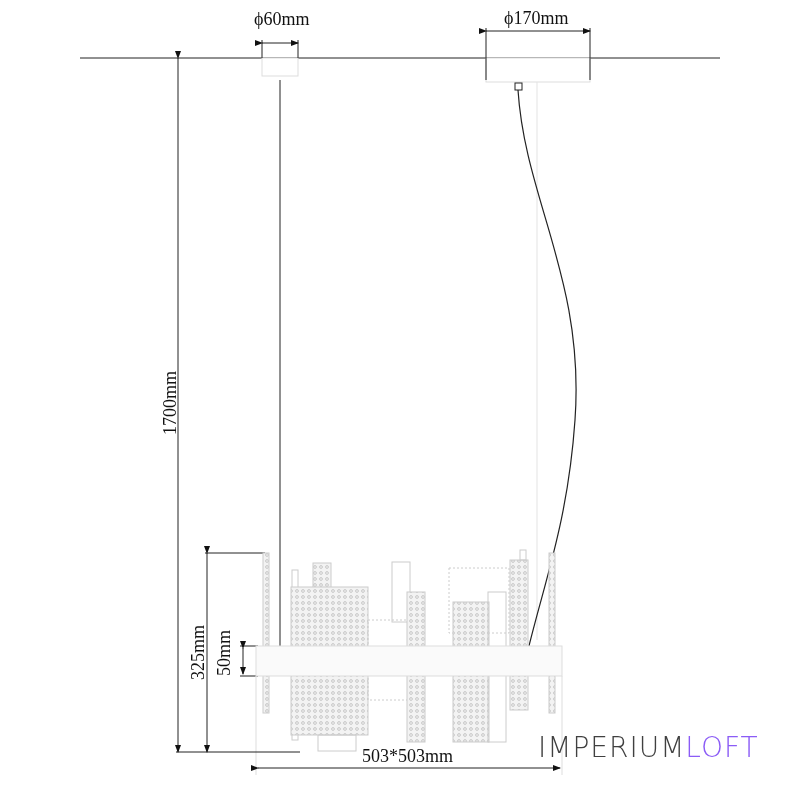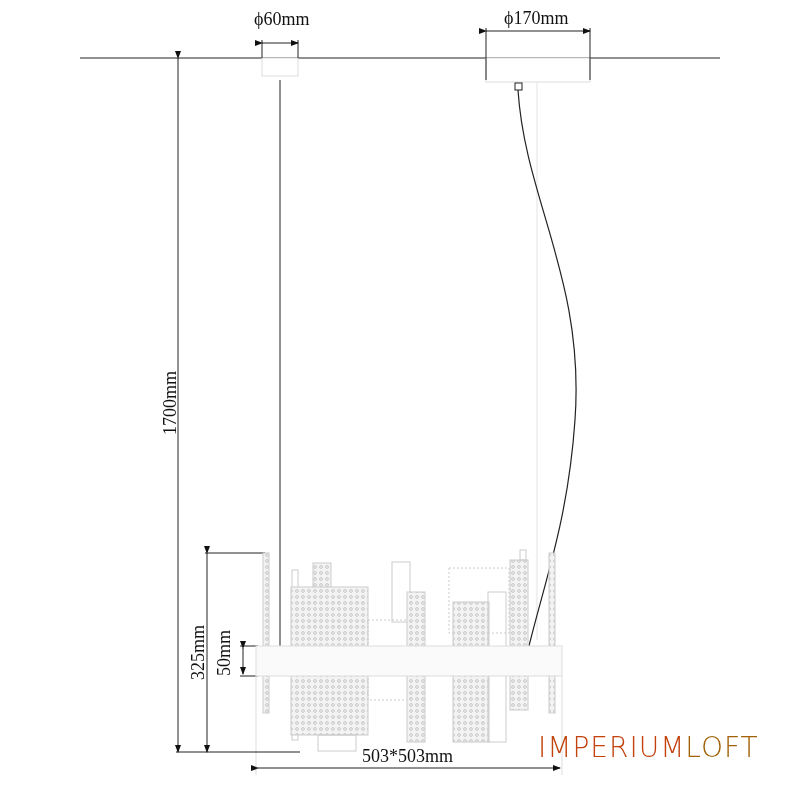--- a/index.html
+++ b/index.html
@@ -1,21 +1,21 @@
 <!DOCTYPE html>
 <html><head>
   <meta charset="utf-8">
   <style>
     html, body { margin: 0; padding: 0; background: #ffffff; }
     body { width: 800px; height: 800px; position: relative; overflow: hidden; font-family: "Liberation Serif", serif; }
     #drawing { position: absolute; left: 0; top: 0; }
     .dim-text { font-family: "Liberation Serif", serif; fill: #111; }
     .logo { position: absolute; left: 538px; top: 731px; font-family: "DejaVu Sans", sans-serif; font-size: 28px; letter-spacing: 1px; font-weight: 300; }
-    .logo .a { color: #c2410c; }
-    .logo .b { color: #a16207; }
+    .logo .a { color: #404040; }
+    .logo .b { color: #8b5cf6; }
   </style>
 </head>
 <body>
 
 <svg id="drawing" width="800" height="800" viewBox="0 0 800 800">
   <defs>
     <pattern id="mesh" width="6" height="6" patternUnits="userSpaceOnUse">
       <rect width="6" height="6" fill="#f3f3f3"></rect>
       <circle cx="3" cy="3" r="1.4" fill="none" stroke="#b5b5b5" stroke-width="0.7"></circle>
     </pattern>

